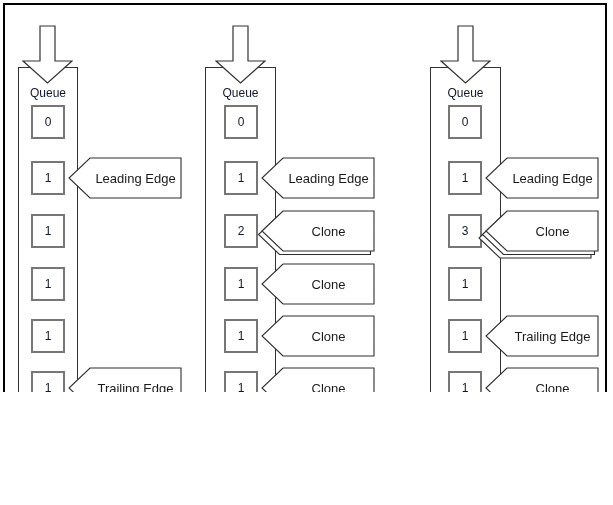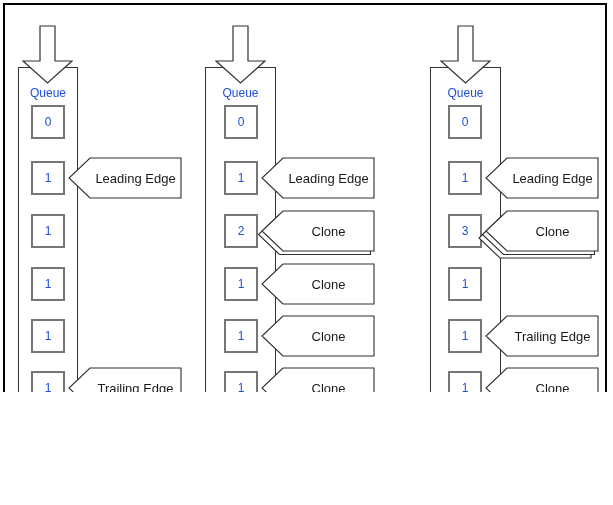--- a/index.html
+++ b/index.html
@@ -1,21 +1,21 @@
 <!DOCTYPE html>
 <html><head>
 <meta charset="utf-8">
 <style>
   html, body { margin: 0; padding: 0; background: #ffffff; }
   #stage {
     position: relative;
     width: 613px; height: 392px;
     background: #ffffff;
     font-family: "Liberation Sans", sans-serif;
-    color: #1d4ed8;
+    color: #0f172a;
     overflow: hidden;
   }
   .frame {
     position: absolute;
     left: 3px; top: 3px; width: 604px; height: 495px;
     border: 2px solid #000000;
     box-sizing: border-box;
   }
   .col-rect {
     position: absolute;

